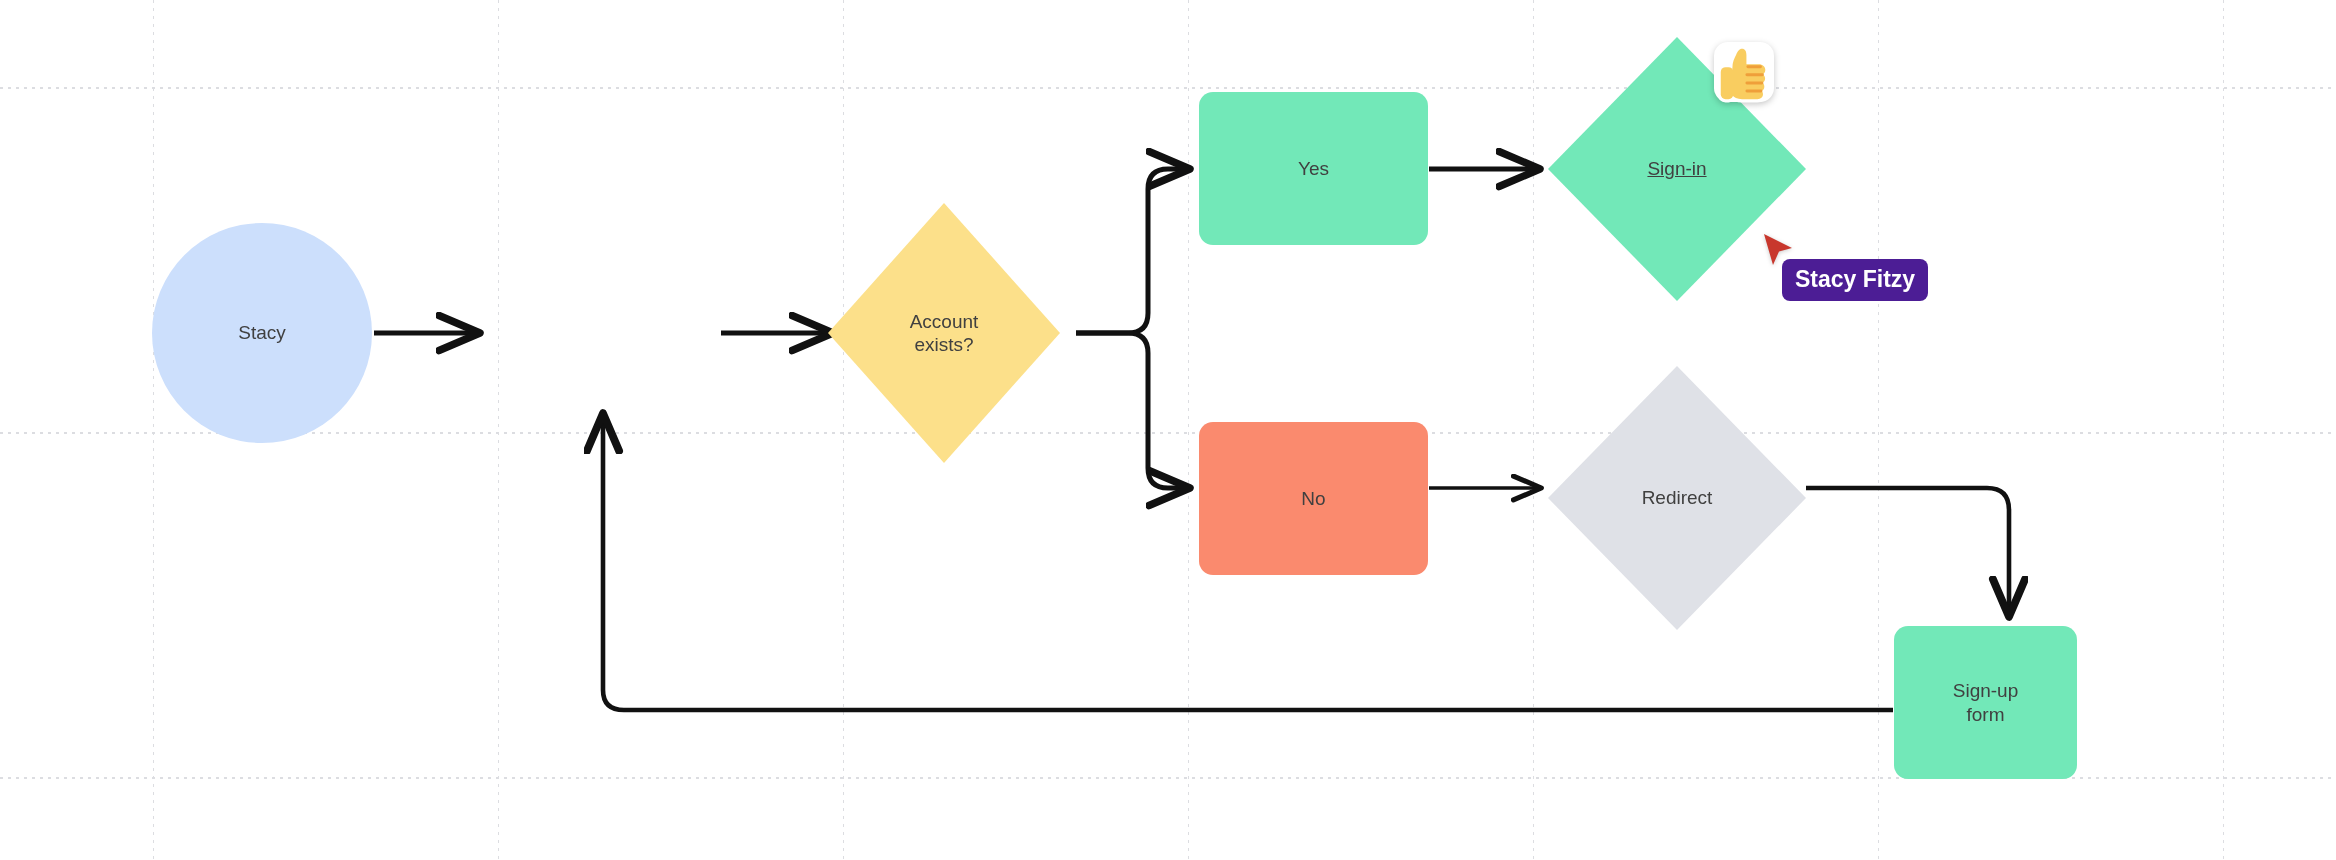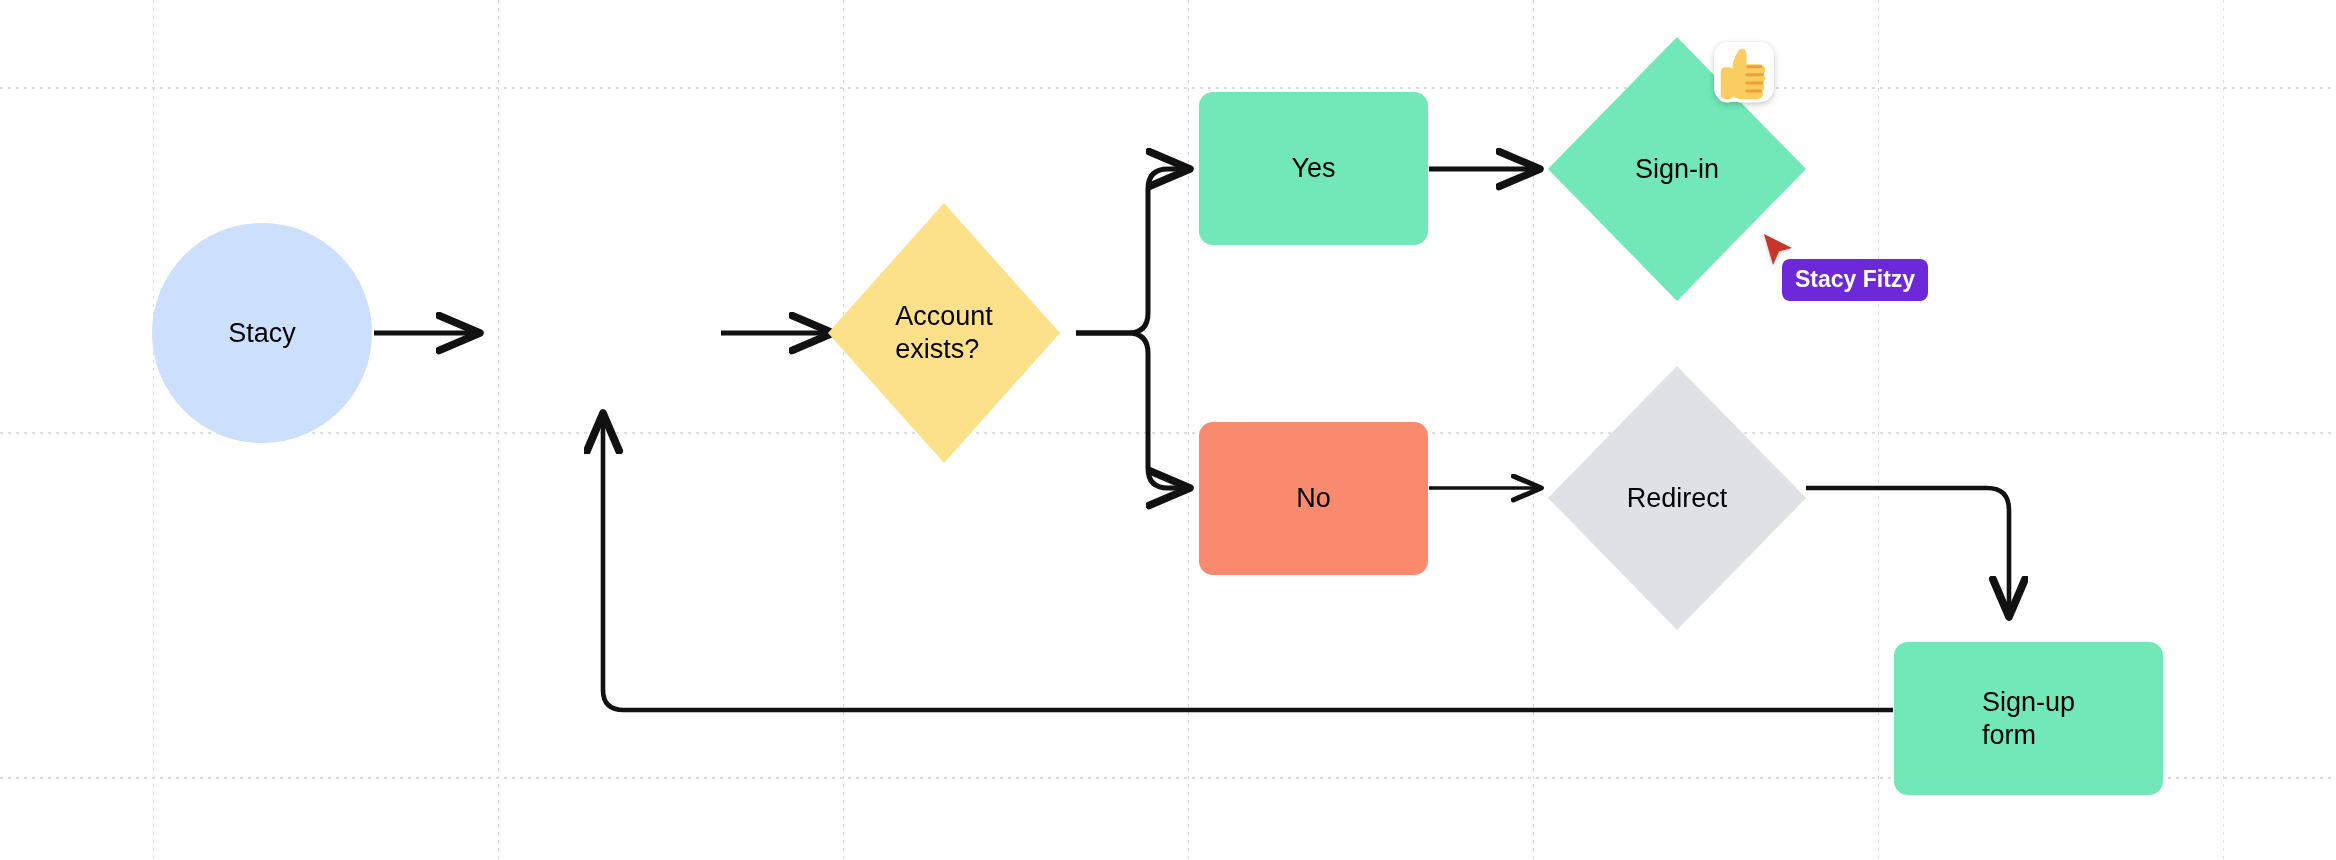--- a/index.html
+++ b/index.html
@@ -54,24 +54,24 @@
     overflow: visible;
   }
 
   
   .node {
     position: absolute;
     display: flex;
     align-items: center;
     justify-content: center;
     box-sizing: border-box;
-    color: #000000;
-    font-size: 27px;
+    color: #404040;
+    font-size: 19px;
     line-height: 1.22;
-    text-align: left;
+    text-align: center;
     font-family: "Liberation Sans", sans-serif;
     -webkit-font-smoothing: antialiased;
   }
   .node .label {
     position: relative;
     z-index: 2;
     white-space: pre-line;
     padding: 0 8px;
   }
 
@@ -203,31 +203,31 @@
   </div>
 
   <div class="node node-rect" style="left:1199px; top:92px; width:229px; height:153px; background:#72e8b8;">
     <span class="label">Yes</span>
   </div>
 
   <div class="node node-rect" style="left:1199px; top:411px; width:229px; height:153px; background:#fa8a6e;margin-top:11px;">
     <span class="label">No</span>
   </div>
 
-  <div class="node node-diamond" style="left:1548px; top:37px; width:258px; height:264px;">
+  <div class="node node-diamond" style="left:1548px; top:37px; width:258px; height:264px;text-decoration:underline;">
     <span class="dia-shape" style="background:#72e8b8;"></span>
     <span class="label">Sign-in</span>
   </div>
 
   <div class="node node-diamond" style="left:1548px; top:366px; width:258px; height:264px;">
     <span class="dia-shape" style="background:#dfe1e7;"></span>
     <span class="label">Redirect</span>
   </div>
 
-  <div class="node node-rect" style="left:1894px; top:626px; width:269px; height:153px; background:#72e8b8;margin-top:16px;">
+  <div class="node node-rect" style="left:1894px; top:626px; width:183px; height:153px; background:#72e8b8;">
     <span class="label">Sign-up
 form</span>
   </div>
 
   <div id="emoji-sticker" style="left:1710px; top:38px;">
     <span class="sticker-bg"></span>
     <svg width="62" height="62" viewBox="0 0 64 64">
 
       <g stroke="#ffffff" stroke-width="7" stroke-linejoin="round" fill="#ffffff">
         <path d="M20 28 C20 22 22 18 24 14 C25.5 10.5 27 8 30 8
@@ -256,16 +256,16 @@
         <path d="M35 43.3 L50.5 43.3"></path>
         <path d="M35 51.6 L49.5 51.6"></path>
       </g>
     </svg>
   </div>
 
   <div id="cursor" style="left:1762px; top:232px;">
     <svg class="cursor-arrow" width="34" height="38" viewBox="0 0 34 38">
       <path d="M2,2 L30,16 L17,19.5 L11,33 Z" fill="#c8372d"></path>
     </svg>
-    <span class="cursor-label" style="background:#6d28d9;">Stacy Fitzy</span>
+    <span class="cursor-label" style="background:#4c1d95;">Stacy Fitzy</span>
   </div>
 
 </div>
 
 </body></html>

